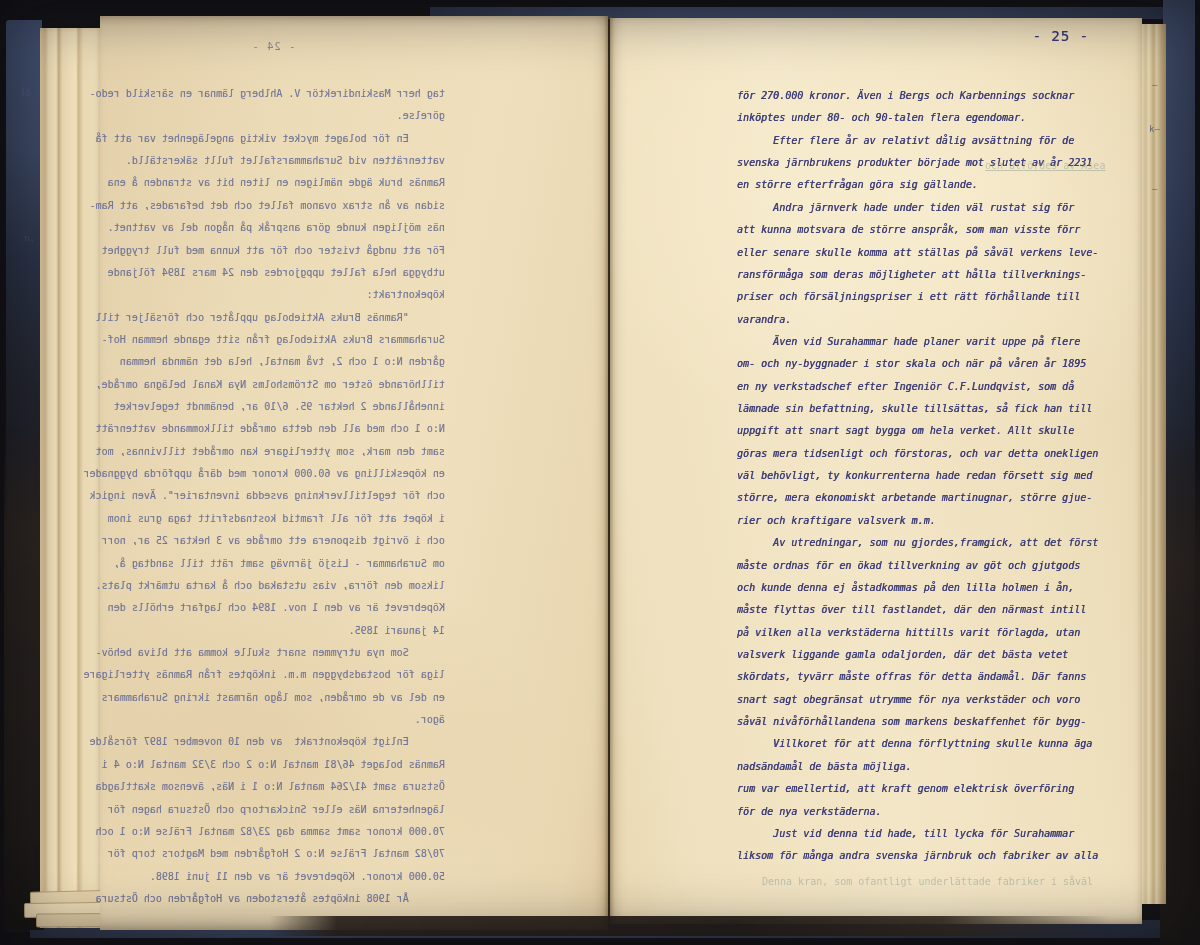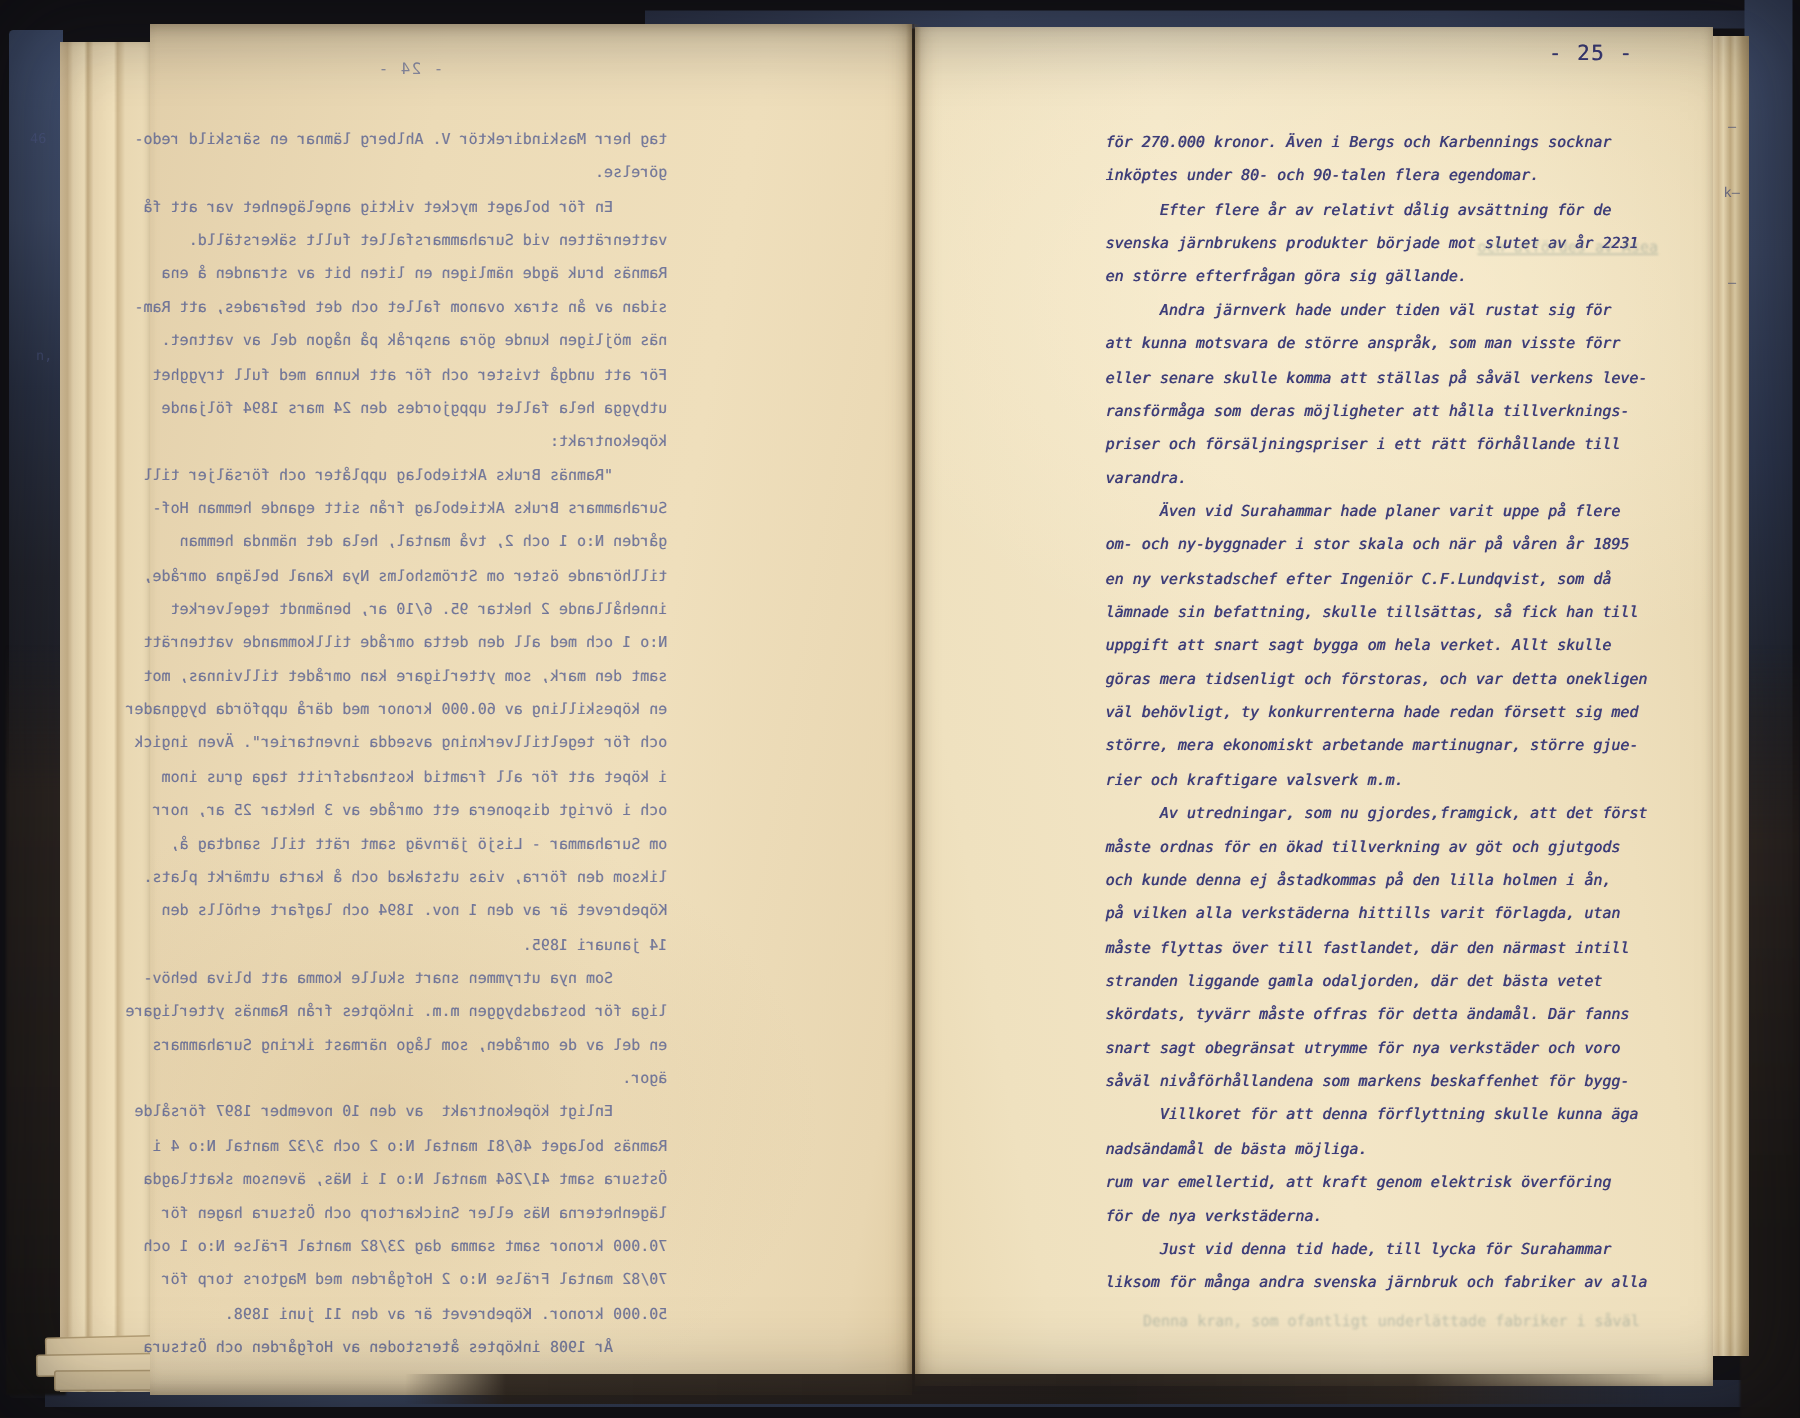--- a/index.html
+++ b/index.html
@@ -203,23 +203,23 @@
         <div class="tline">en ny verkstadschef efter Ingeniör C.F.Lundqvist, som då</div>
         <div class="tline">lämnade sin befattning, skulle tillsättas, så fick han till</div>
         <div class="tline">uppgift att snart sagt bygga om hela verket. Allt skulle</div>
         <div class="tline">göras mera tidsenligt och förstoras, och var detta onekligen</div>
         <div class="tline">väl behövligt, ty konkurrenterna hade redan försett sig med</div>
         <div class="tline">större, mera ekonomiskt arbetande martinugnar, större gjue-</div>
         <div class="tline">rier och kraftigare valsverk m.m.</div>
         <div class="tline">      Av utredningar, som nu gjordes,framgick, att det först</div>
         <div class="tline">måste ordnas för en ökad tillverkning av göt och gjutgods</div>
         <div class="tline">och kunde denna ej åstadkommas på den lilla holmen i ån,</div>
+        <div class="tline">måste flyttas över till fastlandet, där den närmast intill</div>
         <div class="tline">på vilken alla verkstäderna hittills varit förlagda, utan</div>
-        <div class="tline">måste flyttas över till fastlandet, där den närmast intill</div>
-        <div class="tline">stranden liggande gamla odaljorden, där det bästa vetet</div>
+        <div class="tline">valsverk liggande gamla odaljorden, där det bästa vetet</div>
         <div class="tline">skördats, tyvärr måste offras för detta ändamål. Där fanns</div>
         <div class="tline">snart sagt obegränsat utrymme för nya verkstäder och voro</div>
         <div class="tline">såväl nivåförhållandena som markens beskaffenhet för bygg-</div>
         <div class="tline">      Villkoret för att denna förflyttning skulle kunna äga</div>
         <div class="tline">nadsändamål de bästa möjliga.</div>
         <div class="tline">rum var emellertid, att kraft genom elektrisk överföring</div>
         <div class="tline">för de nya verkstäderna.</div>
         <div class="tline">      Just vid denna tid hade, till lycka för Surahammar</div>
         <div class="tline">liksom för många andra svenska järnbruk och fabriker av alla</div>
       </div>

